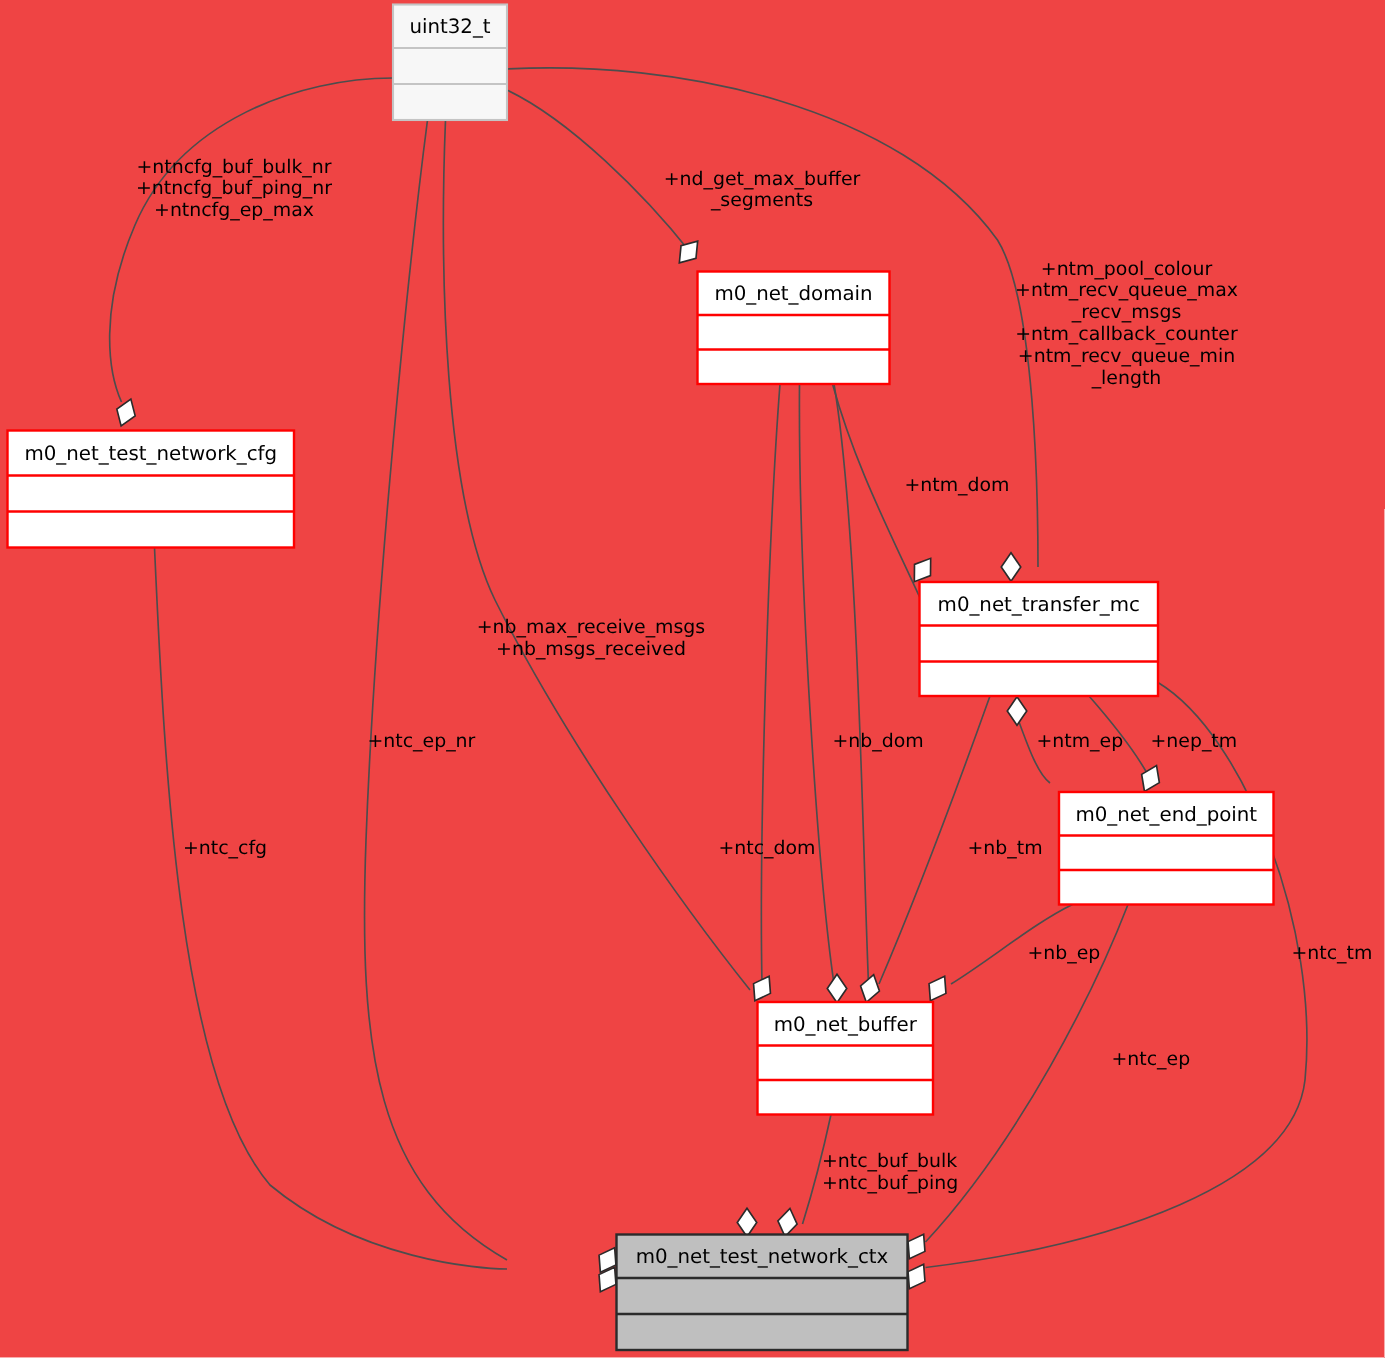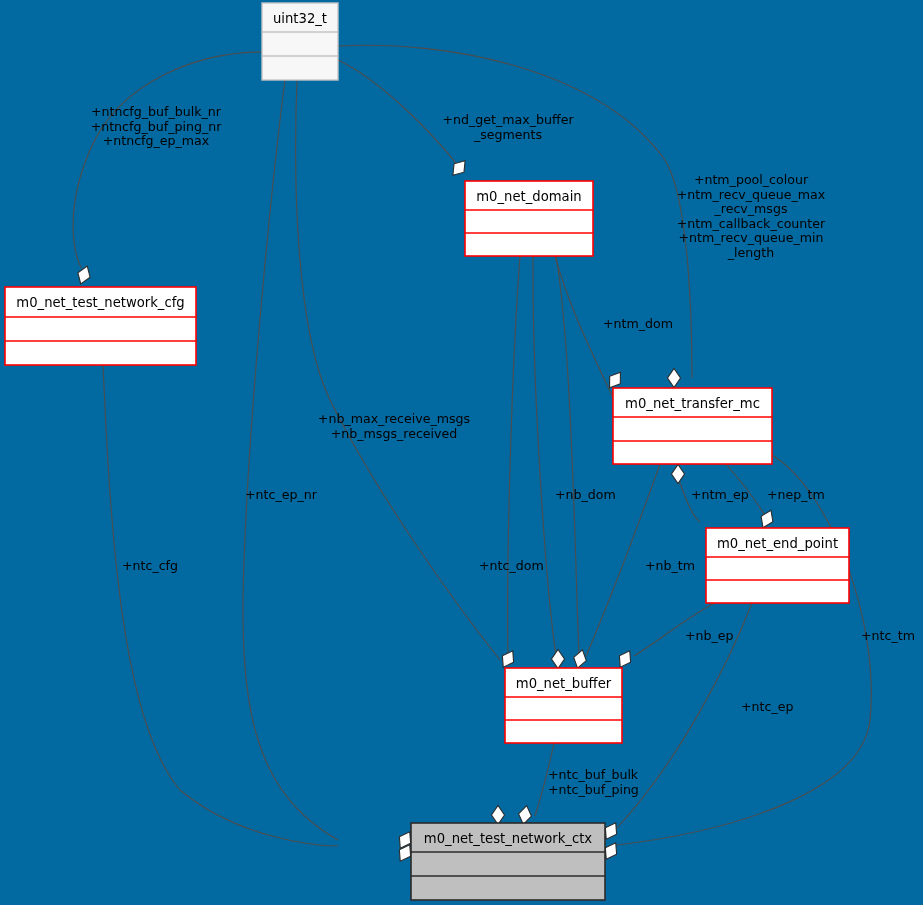--- a/index.html
+++ b/index.html
@@ -4,21 +4,21 @@
 <style>
   html, body {
     margin: 0;
     padding: 0;
     background: #ffffff;
   }
   #diagram-root {
     position: relative;
     width: 923px;
     height: 905px;
-    background: #0369a1;
+    background: #ef4444;
     font-family: "DejaVu Sans", sans-serif;
     overflow: hidden;
   }
   svg#uml-canvas {
     position: absolute;
     left: 0;
     top: 0;
     width: 923px;
     height: 905px;
   }

